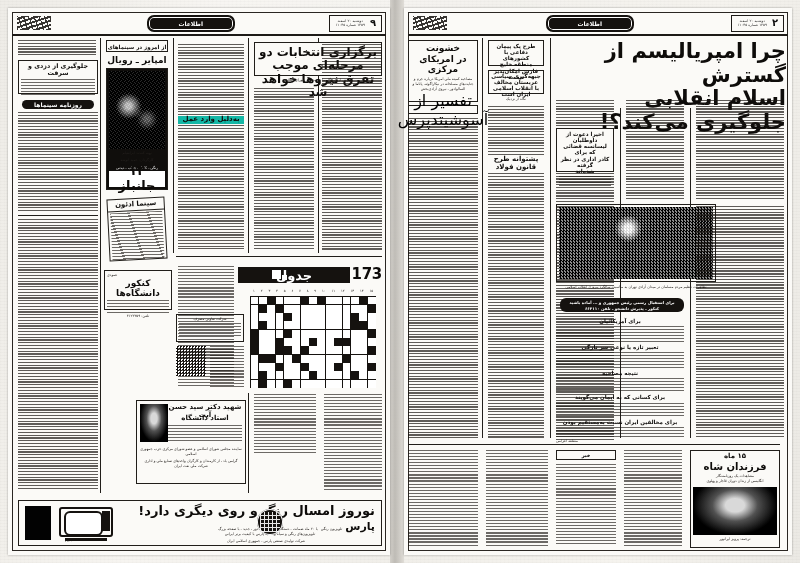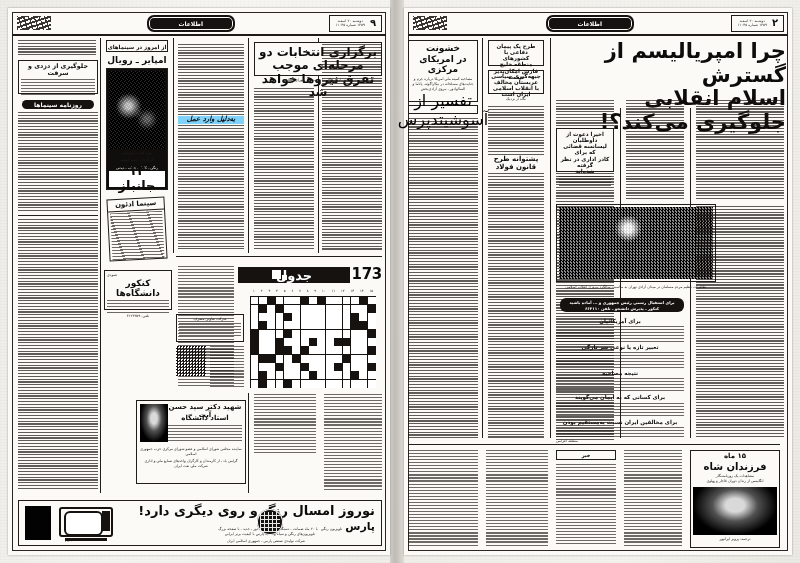--- a/index.html
+++ b/index.html
@@ -288,21 +288,21 @@
 
   <div class="blk ruled" style="left:246px;top:34px;width:128px;height:34px;background:#fbfaf7;">
     <div class="hl hl-lg" style="margin-top:3px;">برگزاری انتخابات دو مرحله‌ای موجب تفرق نیروها خواهد شد</div>
   </div>
   <div class="blk tiny" style="left:246px;top:70px;width:128px;">گزارش از خبرنگار ما در مجلس شورای اسلامی</div>
 
   <div class="blk txt dense" style="left:170px;top:36px;width:66px;height:205px;"></div>
   <div class="blk txt dense" style="left:246px;top:80px;width:60px;height:162px;"></div>
   <div class="blk txt dense" style="left:314px;top:36px;width:60px;height:206px;"></div>
 
-  <div class="blk hl hl-sm" style="left:170px;top:108px;width:66px;background:#7dd3fc;font-style:italic;">به‌دلیل وارد عمل</div>
+  <div class="blk hl hl-sm" style="left:170px;top:108px;width:66px;background:#14b8a6;">به‌دلیل وارد عمل</div>
 
   <div class="blk rule rule-h" style="left:168px;top:248px;width:206px;"></div>
 
   <div class="blk" style="left:230px;top:258px;width:144px;height:20px;">
     <div class="hl" style="position:absolute;right:0;top:0;font-size:15px;">173</div>
     <div class="strip" style="position:absolute;left:0;right:32px;top:1px;height:16px;font-size:13px;letter-spacing:4px;">جدول</div>
     <div style="position:absolute;left:34px;top:4px;width:9px;height:9px;background:#fff;"></div>
     <div style="position:absolute;left:44px;top:9px;width:5px;height:5px;background:#fff;"></div>
   </div>
 

